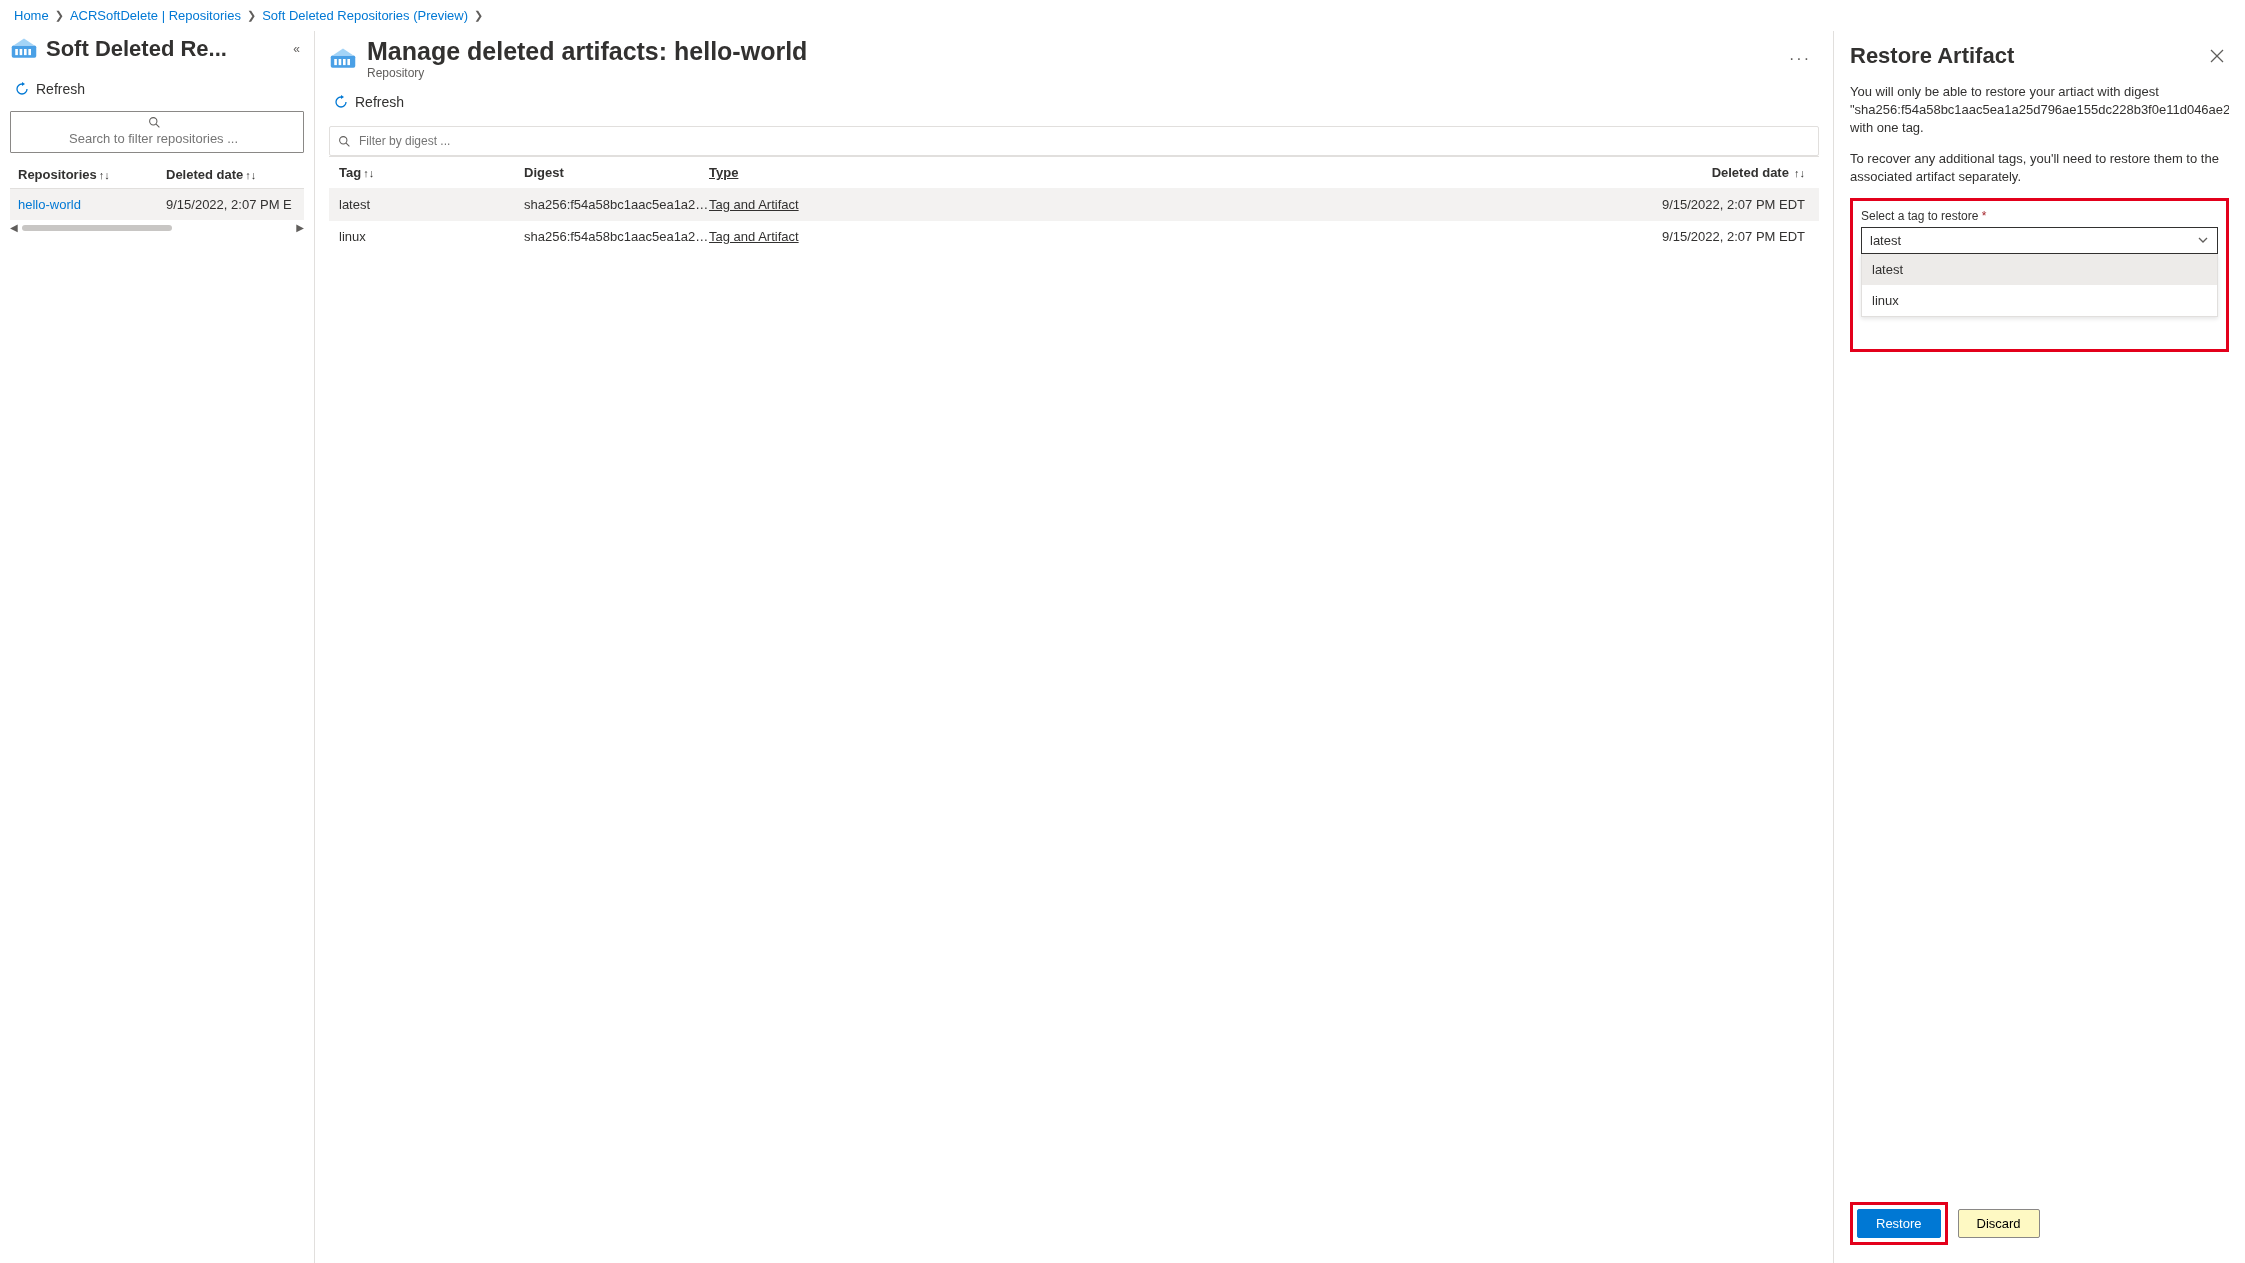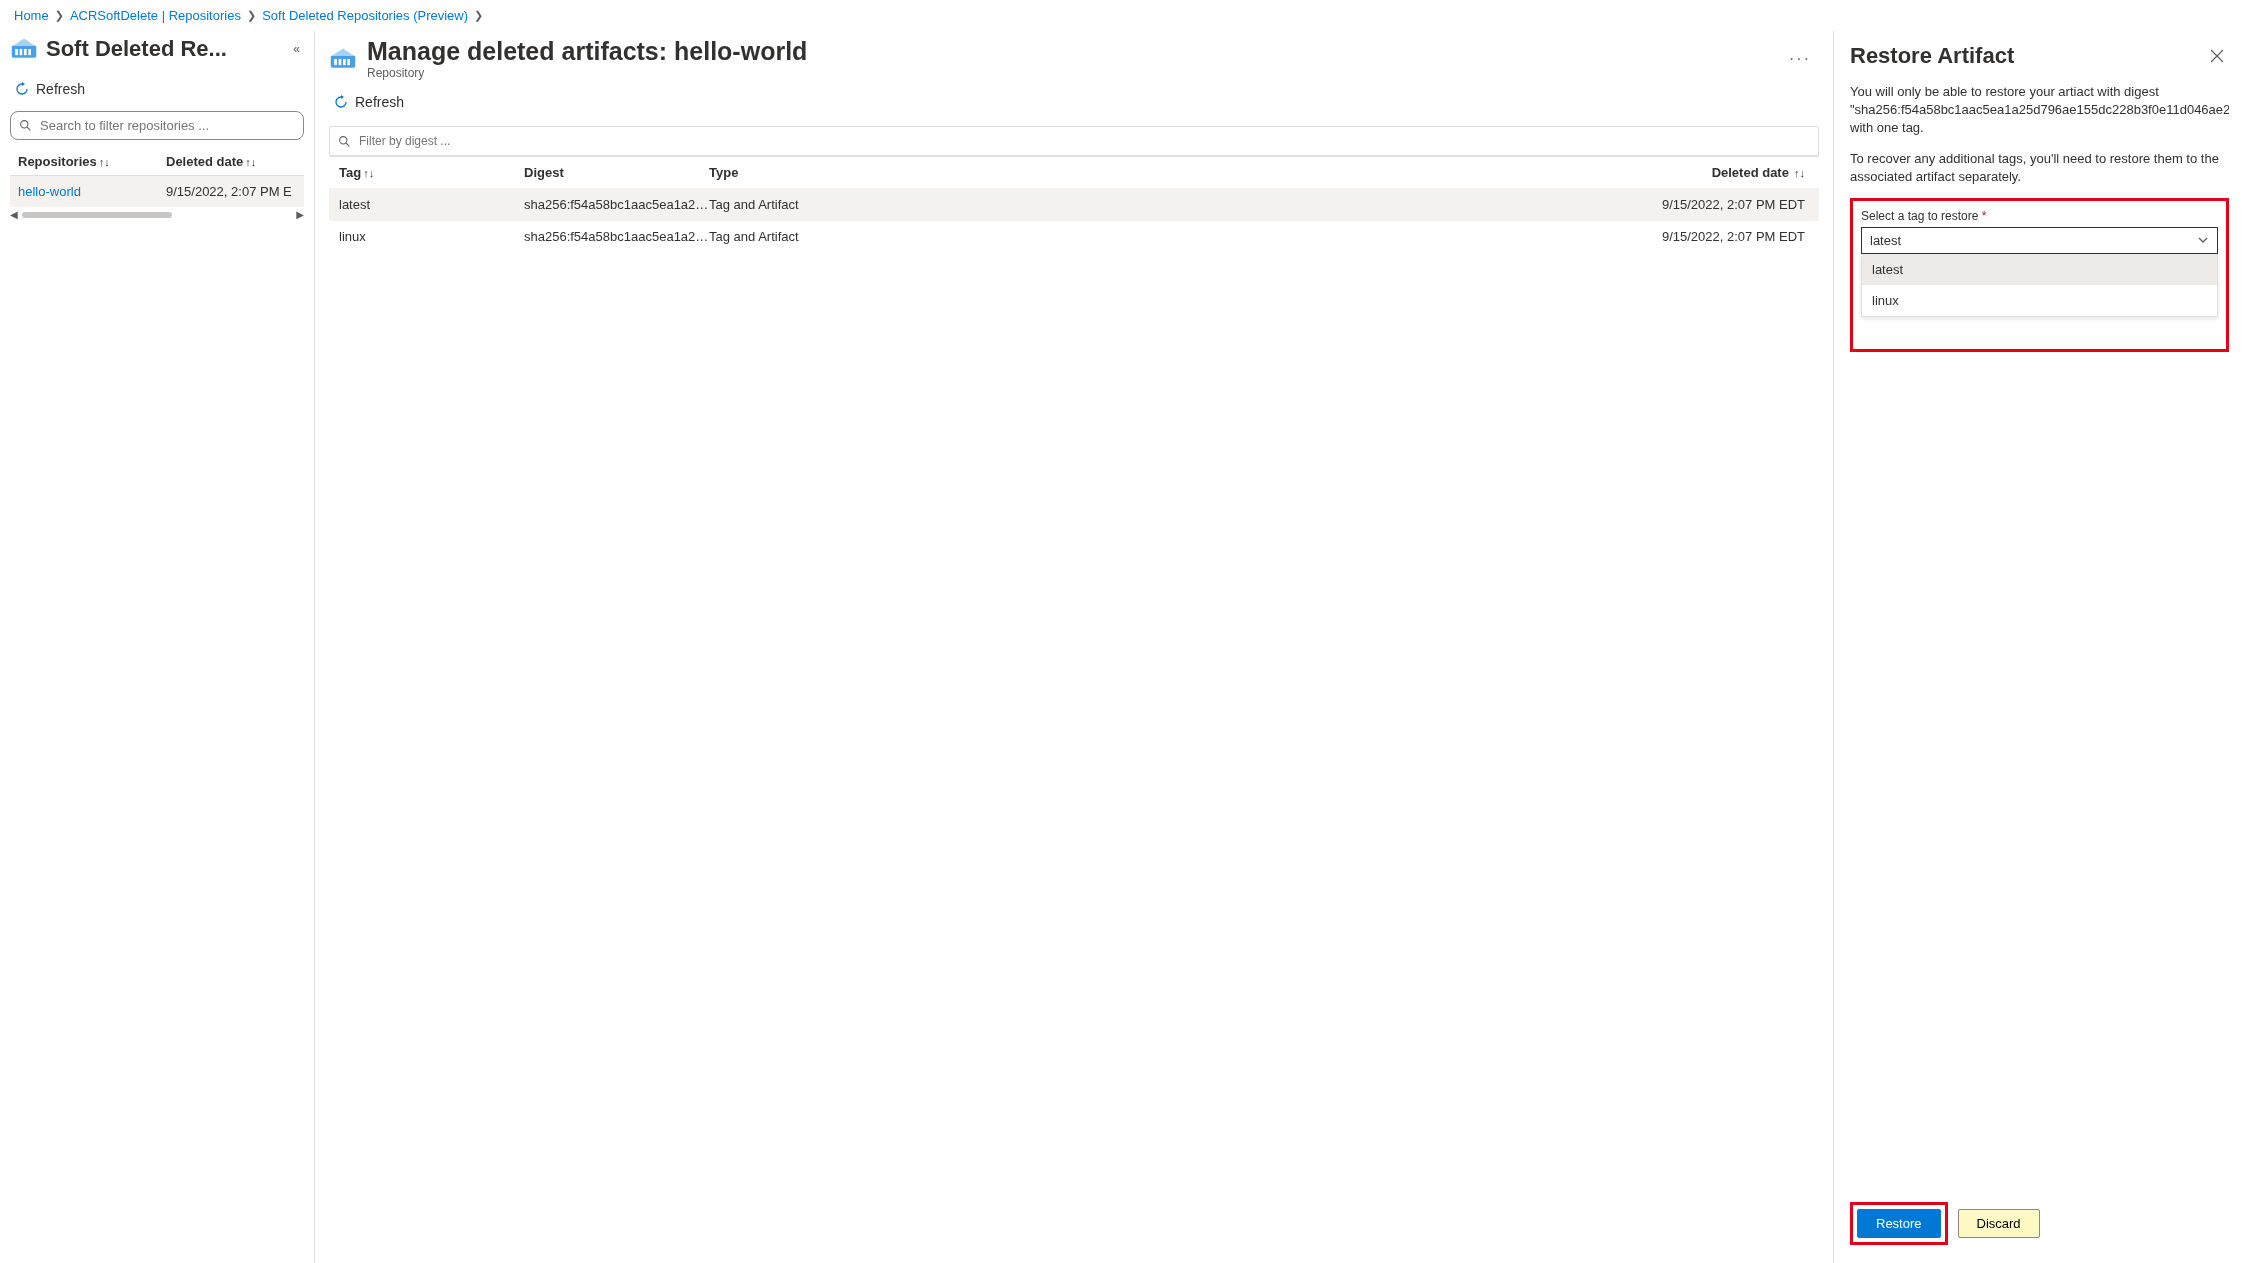--- a/index.html
+++ b/index.html
@@ -16,21 +16,21 @@
     
     .left-panel { width: 315px; border-right: 1px solid #e1dfdd; display: flex; flex-direction: column; padding: 0 10px; }
     .left-header { display: flex; align-items: center; gap: 8px; padding: 4px 0 8px 0; }
     .acr-icon { width: 28px; height: 28px; flex-shrink: 0; }
     .left-title { font-size: 22px; font-weight: 600; white-space: nowrap; overflow: hidden; text-overflow: ellipsis; flex: 1; }
     .collapse-btn { cursor: pointer; color: #605e5c; font-size: 12px; padding: 4px; }
     
     .refresh-row { display: flex; align-items: center; gap: 6px; padding: 10px 4px; cursor: pointer; }
     .refresh-icon { color: #0078d4; }
     
-    .search-box { display: flex; align-items: center; border: 1px solid #8a8886; border-radius: 8px; padding: 4px 8px; margin: 4px 0 8px 0; }
+    .search-box { display: flex; align-items: center; border: 1px solid #8a8886; border-radius: 1px; padding: 4px 8px; margin: 4px 0 8px 0; flex-direction: column; }
     .search-box input { border: none; outline: none; flex: 1; font-size: 13px; padding: 2px; }
     .search-icon { color: #605e5c; margin-right: 6px; font-size: 13px; }
     
     .repo-table-header { display: flex; font-weight: 600; padding: 6px 8px; border-bottom: 1px solid #e1dfdd; font-size: 13px; }
     .repo-col-name { flex: 1; }
     .repo-col-date { width: 130px; }
     .sort-icon { font-size: 11px; margin-left: 2px; }
     
     .repo-row { display: flex; padding: 8px; background: #f3f2f1; cursor: pointer; font-size: 13px; }
     .repo-row .repo-col-name { color: #0078d4; }
@@ -48,21 +48,21 @@
     .center-subtitle { font-size: 12px; color: #605e5c; }
     .more-btn { color: #605e5c; font-size: 16px; cursor: pointer; padding: 4px 8px; letter-spacing: 2px; }
     
     .filter-box { display: flex; align-items: center; border: 1px solid #e1dfdd; border-radius: 2px; padding: 5px 8px; margin: 6px 0 0 0; }
     .filter-box input { border: none; outline: none; flex: 1; font-size: 12px; padding: 2px; }
     
     .art-table { border-top: 1px solid #e1dfdd; }
     .art-table-header { display: flex; font-weight: 600; padding: 8px 10px; font-size: 13px; }
     .art-col-tag { width: 185px; }
     .art-col-digest { width: 185px; overflow: hidden; white-space: nowrap; text-overflow: ellipsis; }
-    .art-col-type { width: 185px; }
+    .art-col-type { width: 185px; text-decoration: underline; }
     .art-col-date { flex: 1; text-align: right; padding-right: 4px; }
     
     .art-row { display: flex; padding: 8px 10px; border-top: 1px solid #f3f2f1; font-size: 13px; cursor: pointer; }
     .art-row.selected { background: #f3f2f1; }
     
     
     .right-blade { width: 412px; border-left: 1px solid #e1dfdd; display: flex; flex-direction: column; padding: 0 16px; }
     .blade-header { display: flex; align-items: center; padding: 12px 0 14px 0; }
     .blade-title { font-size: 22px; font-weight: 600; flex: 1; }
     .close-btn { cursor: pointer; color: #605e5c; padding: 4px; }

